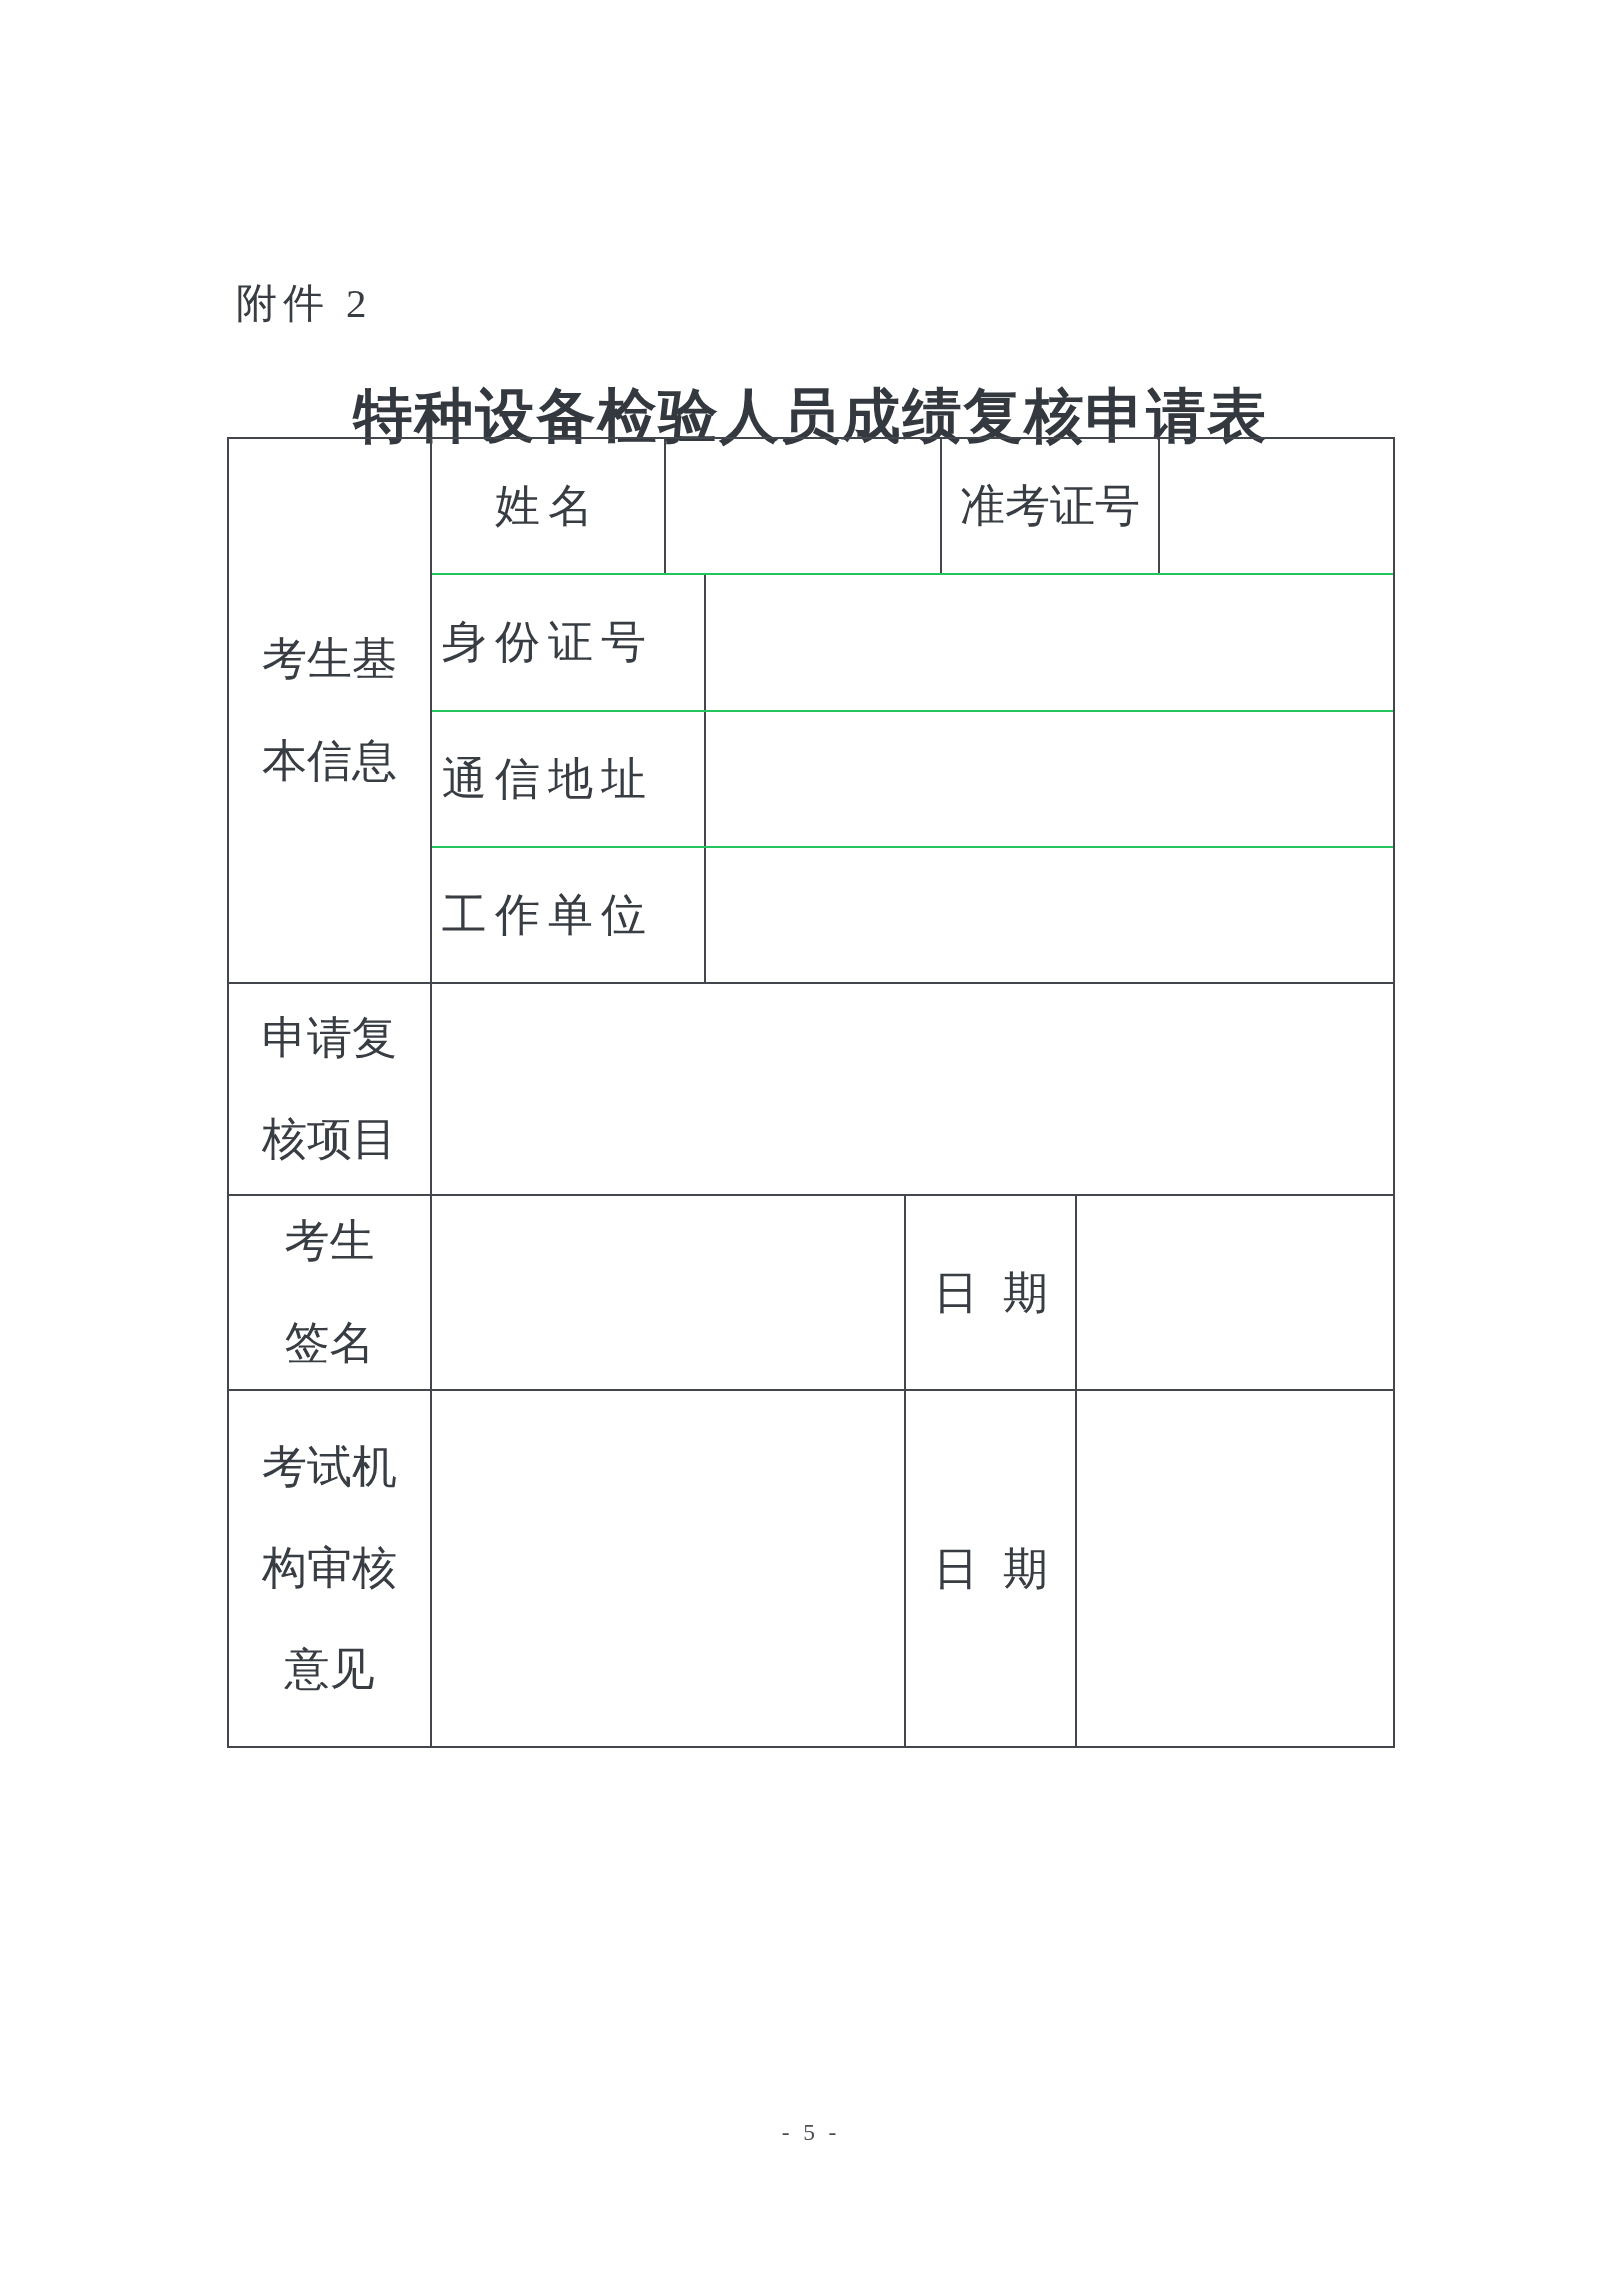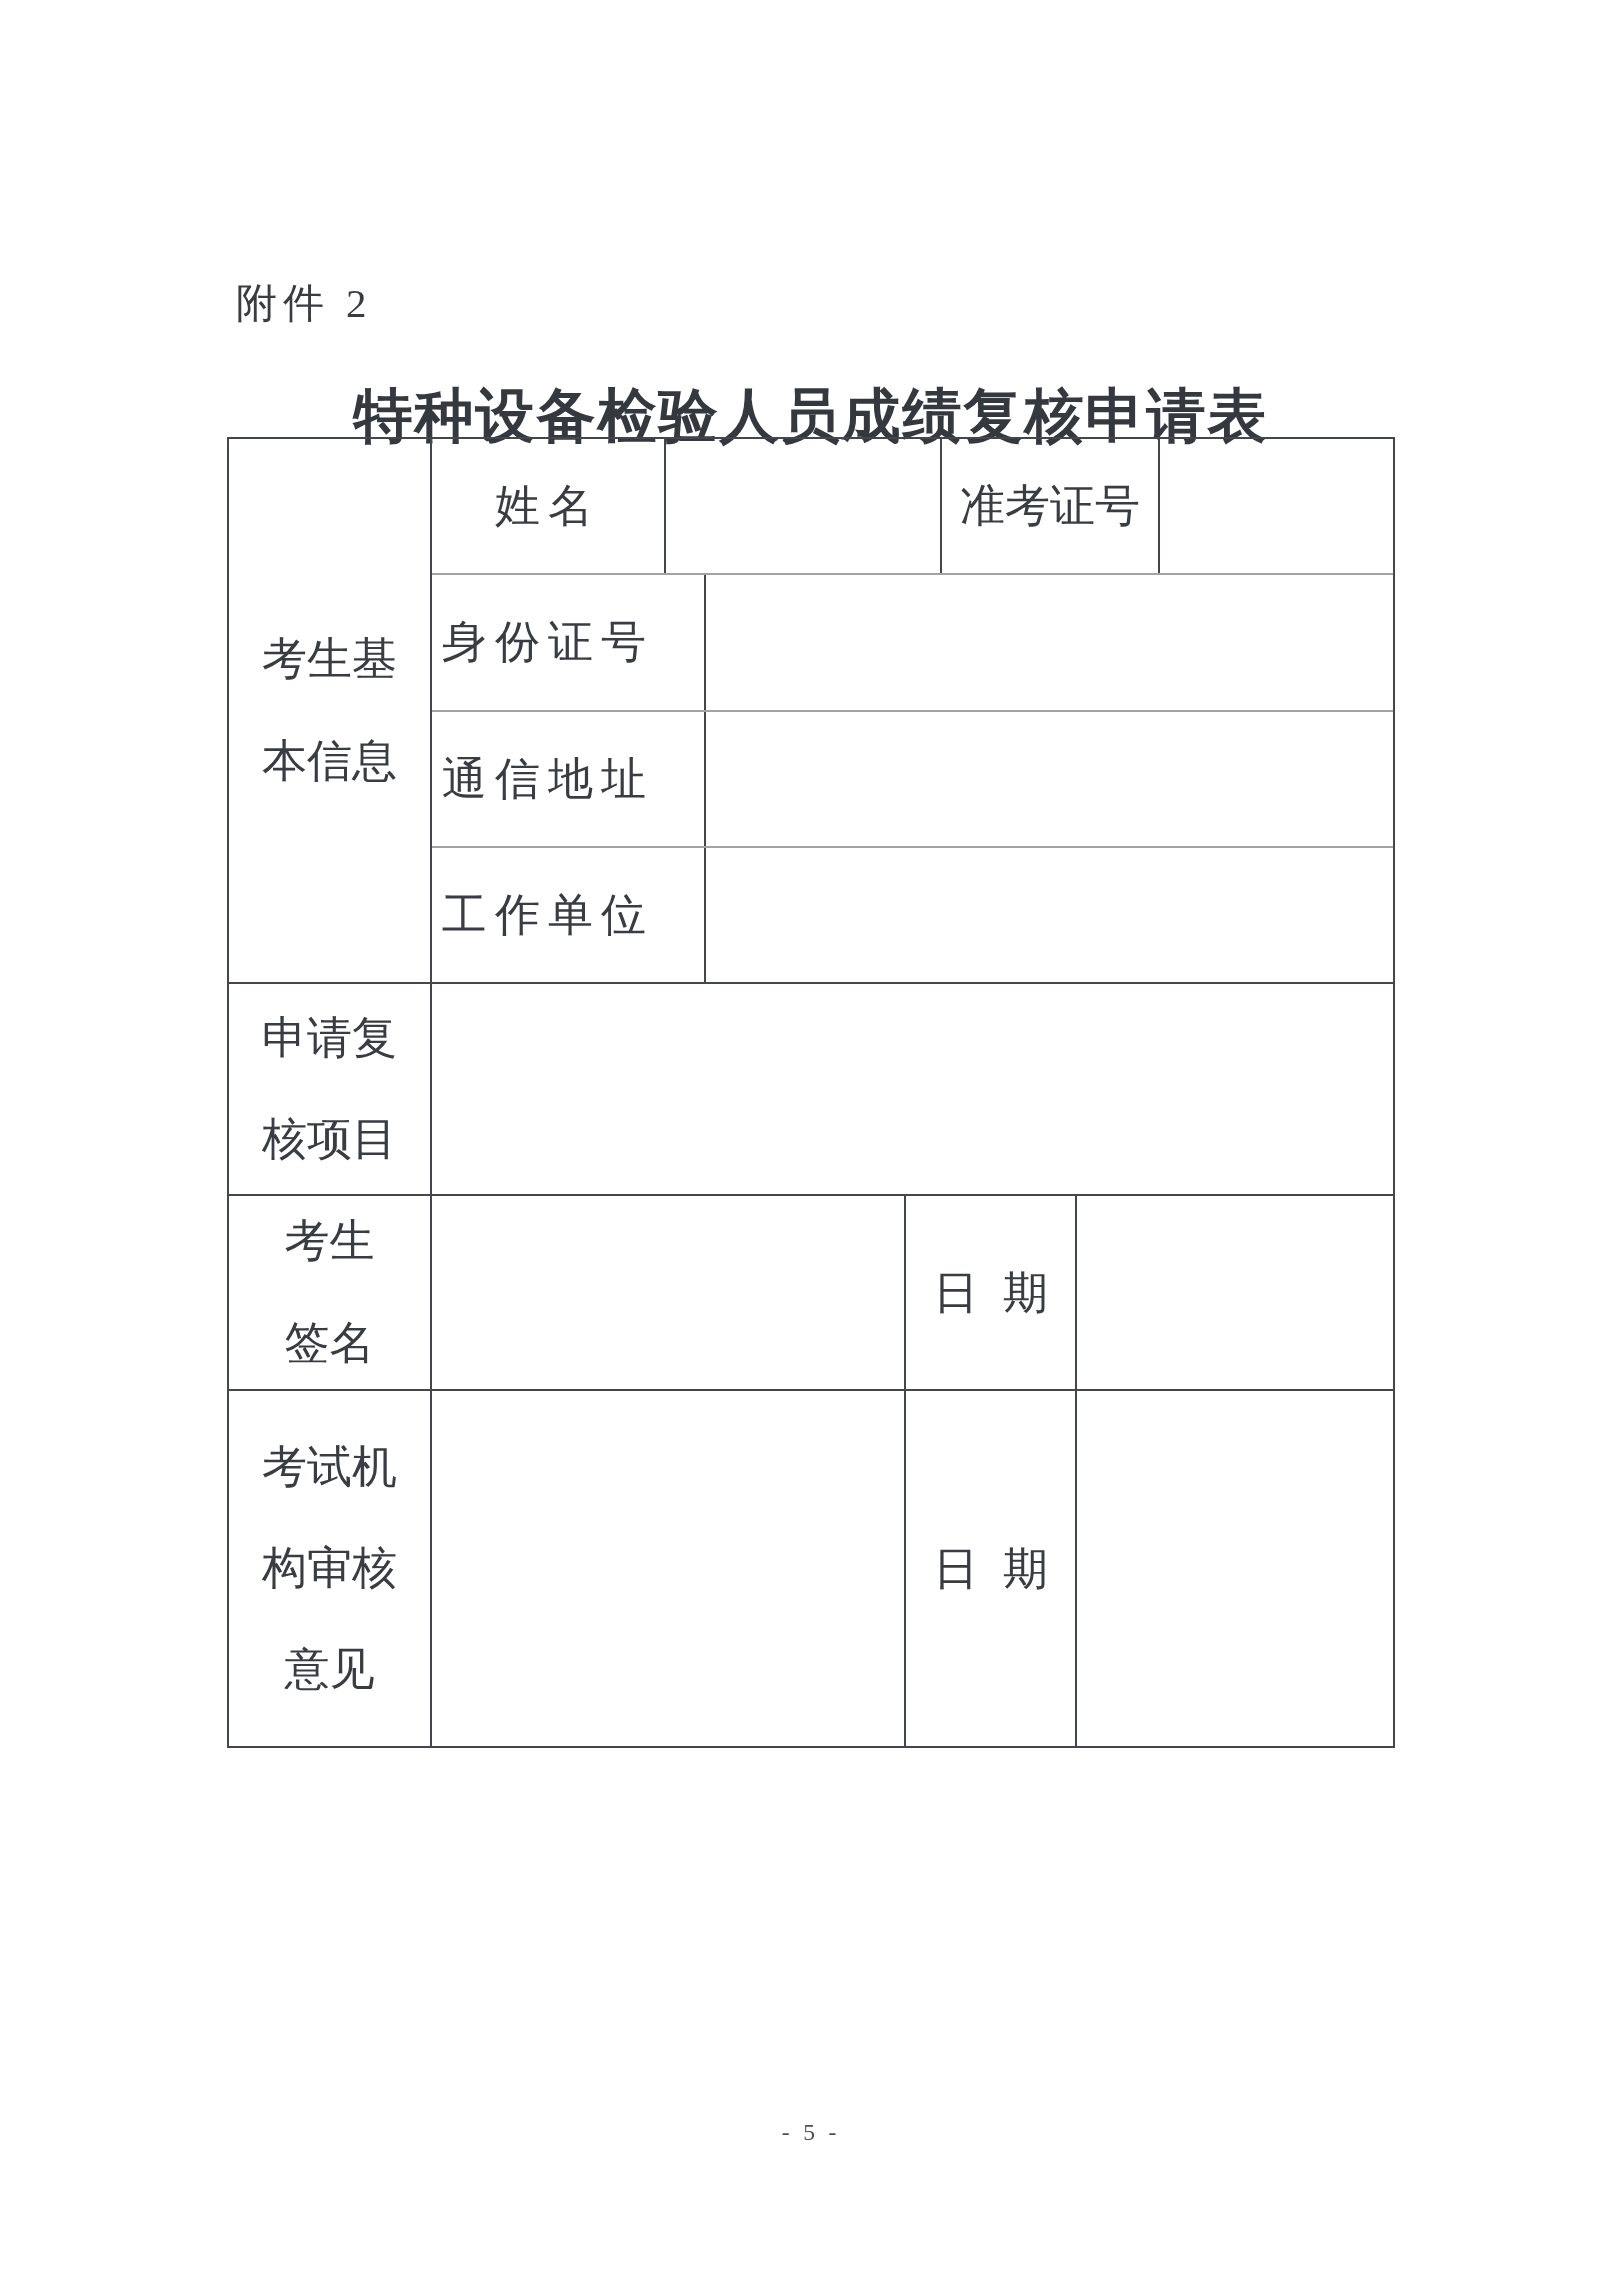--- a/index.html
+++ b/index.html
@@ -36,21 +36,21 @@
   .sec-examiner{ flex:1; }
   .side-label {
     width:203px; flex:0 0 203px;
     border-right:2px solid #43474d;
     display:flex; align-items:center; justify-content:center;
     text-align:center; white-space:pre-line;
     line-height:2.25; font-size:45px;
   }
   .sec-body { flex:1; display:flex; flex-direction:column; min-width:0; }
   .row { display:flex; flex:1; min-height:0; }
-  .row + .row { border-top:2px solid #a3a3a3;gap:40px; }
+  .row + .row { border-top:2px solid #22c55e;gap:40px; }
   .cell {
     display:flex; align-items:center; justify-content:center;
     min-width:0; overflow:hidden;
   }
   .cell + .cell { border-left:2px solid #43474d; }
   .w-label { flex:0 0 232px; }
   .w-namev { flex:0 0 276px; }
   .w-ticket{ flex:0 0 218px; }
   .w-sig   { flex:0 0 472px; }
   .w-date  { flex:0 0 171px; }

